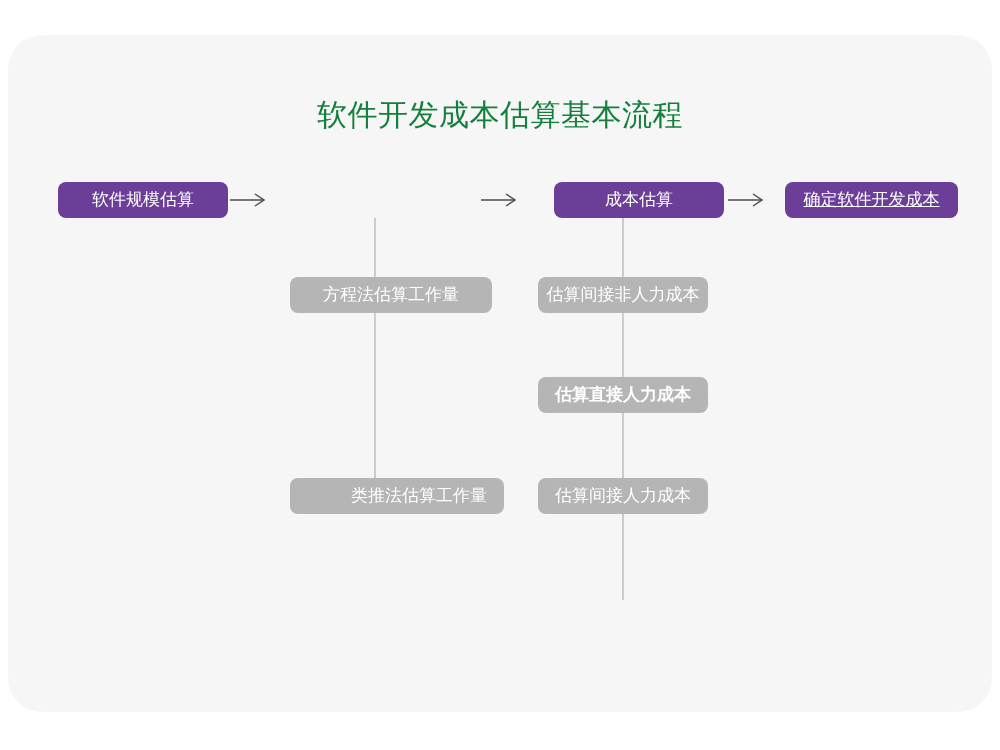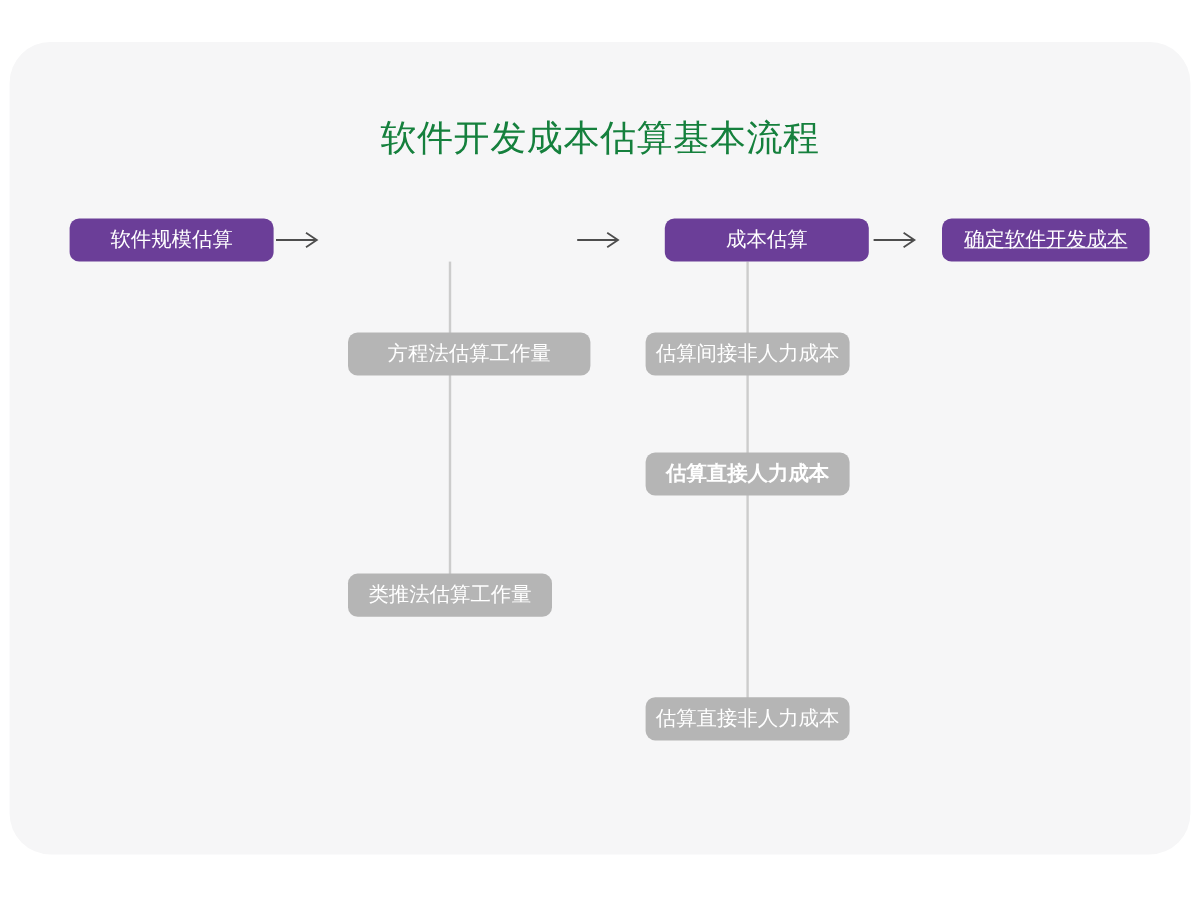--- a/index.html
+++ b/index.html
@@ -82,18 +82,18 @@
   <svg class="arrow" style="left:480px; top:193px;" width="40" height="14">
     <line x1="1" y1="7" x2="34" y2="7" stroke="#4d4d4d" stroke-width="1.5"></line>
     <path d="M26 1 L35 7 L26 13" fill="none" stroke="#4d4d4d" stroke-width="1.5"></path>
   </svg>
   <svg class="arrow" style="left:727px; top:193px;" width="40" height="14">
     <line x1="1" y1="7" x2="34" y2="7" stroke="#4d4d4d" stroke-width="1.5"></line>
     <path d="M26 1 L35 7 L26 13" fill="none" stroke="#4d4d4d" stroke-width="1.5"></path>
   </svg>
 
   <div class="node secondary" style="left:290px; top:277px; width:202px;">方程法估算工作量</div>
-  <div class="node secondary" style="left:290px; top:478px; width:170px;">类推法估算工作量</div>
+  <div class="node secondary" style="left:290px; top:478px; width:170px;padding-left:44px;">类推法估算工作量</div>
 
   <div class="node secondary" style="left:538px; top:277px; width:170px;">估算间接非人力成本</div>
   <div class="node secondary" style="left:538px; top:377px; width:170px;font-weight:bold;">估算直接人力成本</div>
-  <div class="node secondary" style="left:538px; top:581px; width:170px;">估算直接非人力成本</div>
+  <div class="node secondary" style="left:538px; top:478px; width:170px;">估算间接人力成本</div>
 </div>
 
 </body></html>

